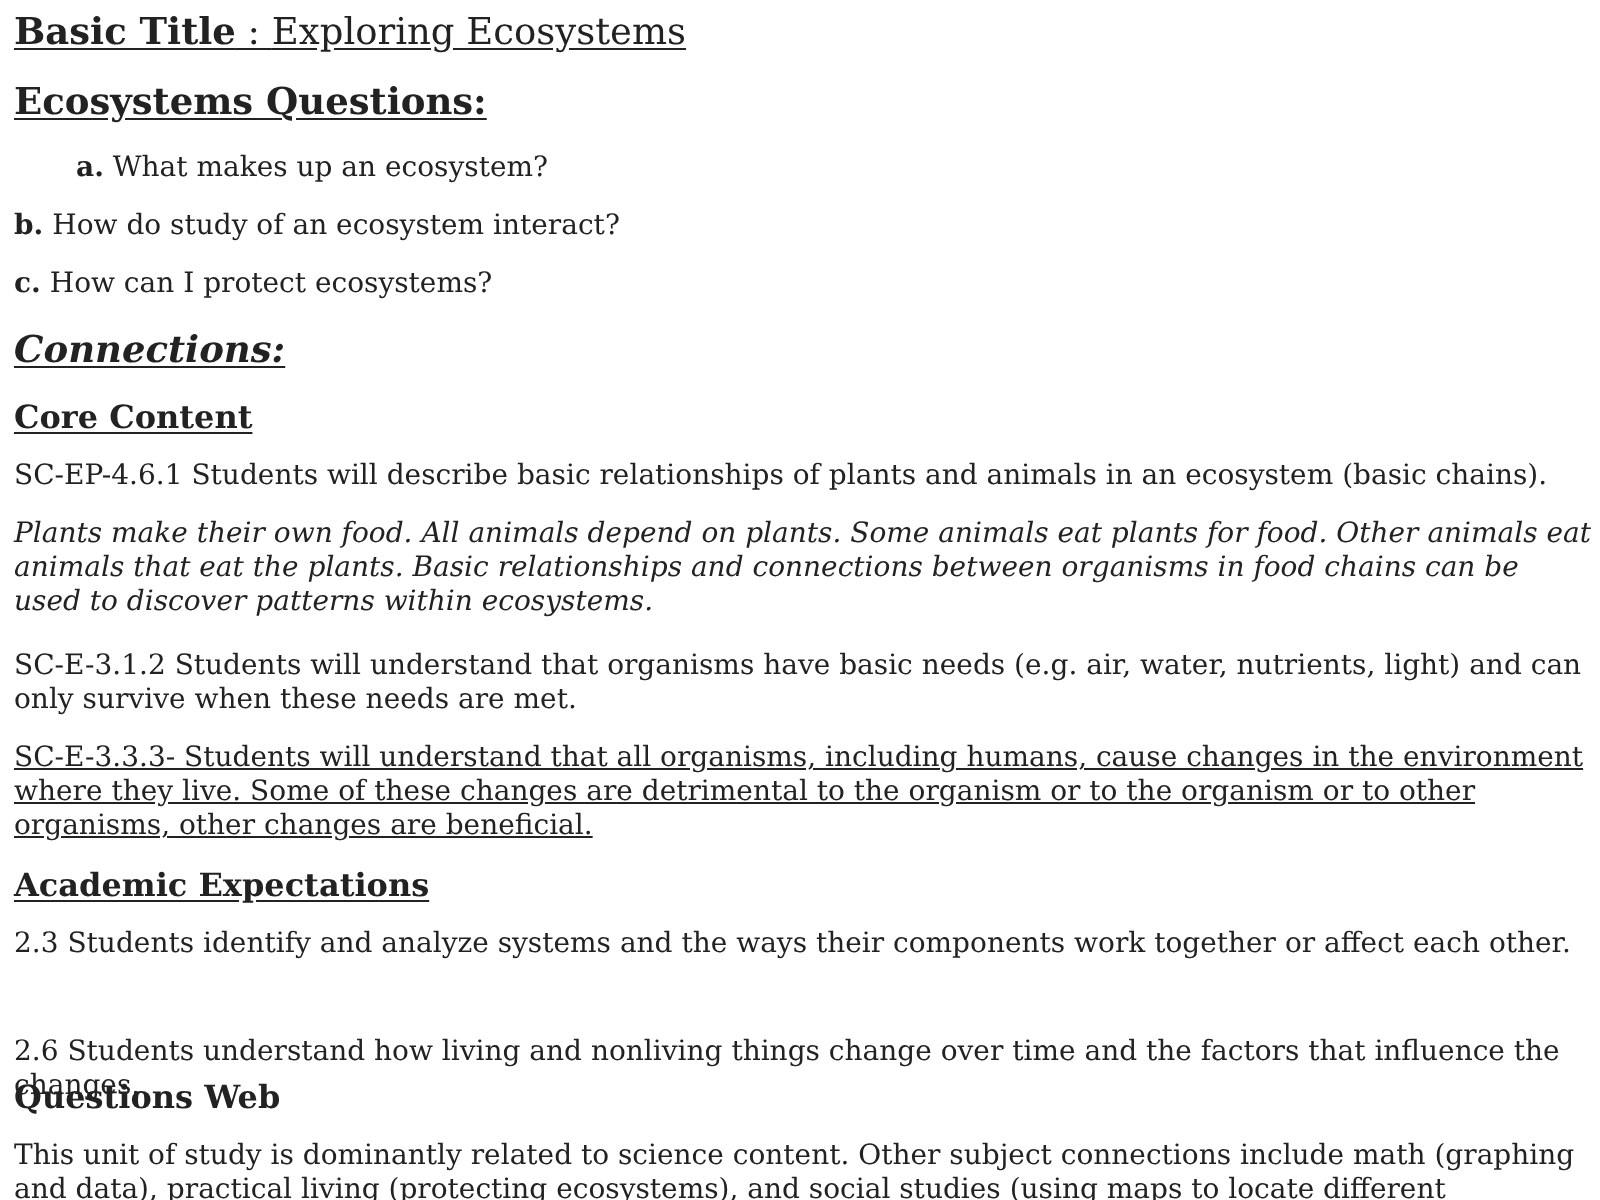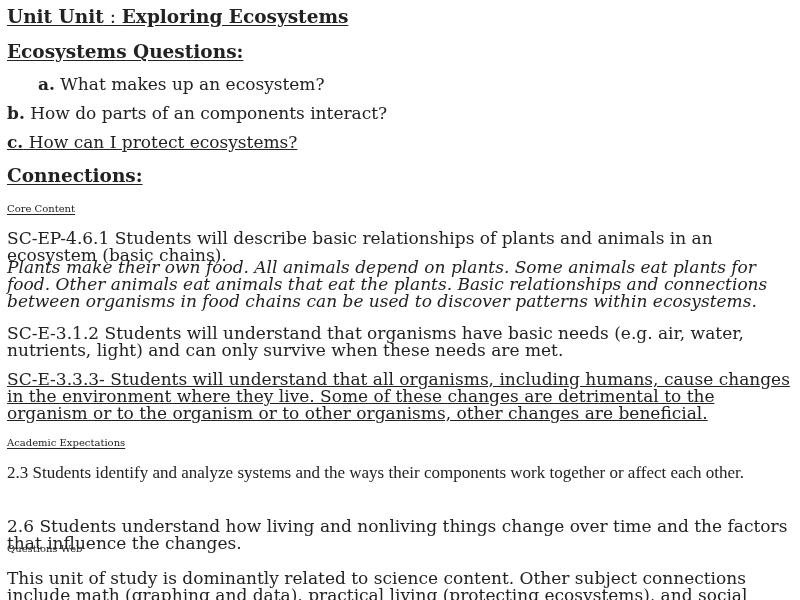--- a/index.html
+++ b/index.html
@@ -4,59 +4,59 @@
 <style>
   html, body { margin: 0; padding: 0; background: #ffffff; }
   body {
     width: 800px; height: 600px; overflow: hidden; position: relative;
     font-family: "DejaVu Serif", serif; color: #222222;
   }
   .doc { position: absolute; left: 7px; top: 0; width: 790px; }
   .abs { position: absolute; left: 0; white-space: nowrap; }
   .h1 { font-size: 18.5px; line-height: 22px; font-weight: bold; text-decoration: underline; text-underline-offset: 2px; }
   .title-rest { font-weight: normal; text-decoration: none; }
-  .h2 { font-size: 10px; line-height: 18px; font-weight: normal; }
+  .h2 { font-size: 16px; line-height: 18px; font-weight: bold; }
   .u { text-decoration: underline; text-underline-offset: 2px; }
-  .p { font-size: 17px; line-height: 17px; }
+  .p { font-size: 14px; line-height: 17px; }
   .wrap { white-space: normal; width: 790px; }
   .it { font-style: italic; }
   b { font-weight: bold; }
 </style>
 </head>
 <body>
 
 <div class="doc">
 
   <div class="abs h1" style="top:6px;">
-    <span>Unit Unit</span><span class="title-rest"> : </span><span class="title-rest" style="font-weight:bold;text-decoration:none;">Exploring Ecosystems</span>
+    <span>Basic Title</span><span class="title-rest"> : </span><span class="title-rest" style="font-weight:normal;text-decoration:none;">Exploring Ecosystems</span>
   </div>
 
   <div class="abs h1" style="top:41px;">Ecosystems Questions:</div>
 
   <div class="abs p" style="top:76px; left:31px;">
     <b>a.</b><span> What makes up an ecosystem?</span>
   </div>
   <div class="abs p" style="top:105px;">
-    <b>b.</b><span> How do parts of an components interact?</span>
+    <b>b.</b><span> How do study of an ecosystem interact?</span>
   </div>
-  <div class="abs p" style="top:134px;text-decoration:underline;">
+  <div class="abs p" style="top:134px;">
     <b>c.</b><span> How can I protect ecosystems?</span>
   </div>
 
-  <div class="abs h1" style="top:165px;">Connections:</div>
+  <div class="abs h1" style="top:165px;font-style:italic;">Connections:</div>
 
   <div class="abs h2 u" style="top:200px;">Core Content</div>
 
   <div class="abs p wrap" style="top:230px;">SC-EP-4.6.1 Students will describe basic relationships of plants and animals in an ecosystem (basic chains).</div>
   <div class="abs p wrap it" style="top:259px;">Plants make their own food. All animals depend on plants. Some animals eat plants for food. Other animals eat animals that eat the plants. Basic relationships and connections between organisms in food chains can be used to discover patterns within ecosystems.</div>
   <div class="abs p wrap" style="top:325px;">SC-E-3.1.2 Students will understand that organisms have basic needs (e.g. air, water, nutrients, light) and can only survive when these needs are met.</div>
   <div class="abs p wrap" style="top:371px;text-decoration:underline;">SC-E-3.3.3- Students will understand that all organisms, including humans, cause changes in the environment where they live. Some of these changes are detrimental to the organism or to the organism or to other organisms, other changes are beneficial.</div>
 
   <div class="abs h2 u" style="top:434px;text-align:center;">Academic Expectations</div>
 
-  <div class="abs p wrap" style="top:464px;font-family:Liberation Serif, serif;">2.3 Students identify and analyze systems and the ways their components work together or affect each other.</div>
+  <div class="abs p wrap" style="top:464px;">2.3 Students identify and analyze systems and the ways their components work together or affect each other.</div>
   <div class="abs p wrap" style="top:518px;">2.6 Students understand how living and nonliving things change over time and the factors that influence the changes.</div>
 
   <div class="abs h2" style="top:540px;">Questions Web</div>
 
   <div class="abs p wrap" style="top:570px;">This unit of study is dominantly related to science content. Other subject connections include math (graphing and data), practical living (protecting ecosystems), and social studies (using maps to locate different</div>
 
 </div>
 
 </body></html>

